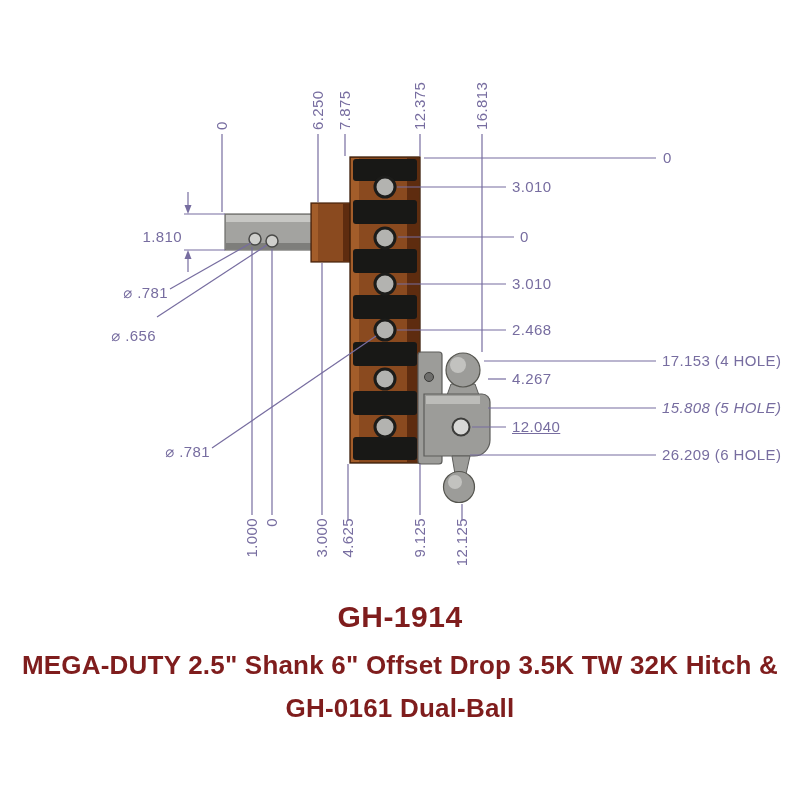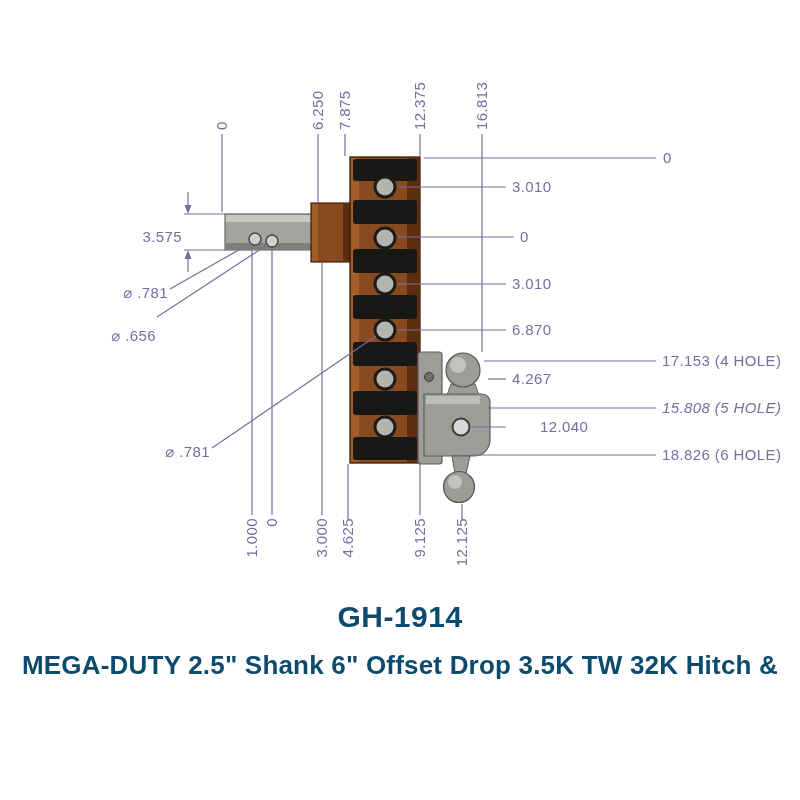--- a/index.html
+++ b/index.html
@@ -19,21 +19,21 @@
     position:absolute; font-size:15px; color:var(--dim,#776da0);
     white-space:nowrap; width:70px; height:16px; line-height:16px;
     transform-origin:0 100%; transform:rotate(-90deg); letter-spacing:.4px;
   }
   .vdim.from-bottom { text-align:left; }
   .vdim.to-top { text-align:right; }
 
   .dimline { stroke:var(--dim,#776da0); stroke-width:1.2; fill:none; }
   .dimfill { fill:var(--dim,#776da0); }
 
-  .title-wrap { position:absolute; left:0; right:0; top:600px; text-align:center; color:#0c4a6e; }
+  .title-wrap { position:absolute; left:0; right:0; top:600px; text-align:center; color:#7f1d1d; }
   .part-no { font-size:30px; font-weight:bold; letter-spacing:.5px; }
   .desc { font-size:26px; font-weight:bold; line-height:43px; letter-spacing:.2px; }
   .desc-block { margin-top:10px; }
 </style>
 </head>
 <body>
 
 <div class="page">
 
   <svg class="drawing-svg" width="800" height="580" viewBox="0 0 800 580">
@@ -132,37 +132,38 @@
   <div class="vdim from-bottom" style="left:230px; top:114px;">0</div>
   <div class="vdim from-bottom" style="left:326px; top:114px;">6.250</div>
   <div class="vdim from-bottom" style="left:353px; top:114px;">7.875</div>
   <div class="vdim from-bottom" style="left:428px; top:114px;">12.375</div>
   <div class="vdim from-bottom" style="left:490px; top:114px;">16.813</div>
 
   <div class="dim" style="left:663px; top:150px;">0</div>
   <div class="dim" style="left:512px; top:179px;">3.010</div>
   <div class="dim" style="left:520px; top:229px;">0</div>
   <div class="dim" style="left:512px; top:276px;">3.010</div>
-  <div class="dim" style="left:512px; top:322px;">6.870</div>
+  <div class="dim" style="left:512px; top:322px;">2.468</div>
   <div class="dim" style="left:662px; top:353px;">17.153 (4 HOLE)</div>
   <div class="dim" style="left:512px; top:371px;">4.267</div>
   <div class="dim" style="left:662px; top:400px;font-style:italic;">15.808 (5 HOLE)</div>
-  <div class="dim" style="left:540px; top:419px;">12.040</div>
-  <div class="dim" style="left:662px; top:447px;">18.826 (6 HOLE)</div>
+  <div class="dim" style="left:512px; top:419px;text-decoration:underline;">12.040</div>
+  <div class="dim" style="left:662px; top:447px;">26.209 (6 HOLE)</div>
 
-  <div class="dim right-align" style="left:118px; top:229px; width:64px;">3.575</div>
+  <div class="dim right-align" style="left:118px; top:229px; width:64px;">1.810</div>
   <div class="dim right-align" style="left:104px; top:285px; width:64px;">⌀ .781</div>
   <div class="dim right-align" style="left:92px; top:328px; width:64px;text-align:right;">⌀ .656</div>
   <div class="dim right-align" style="left:146px; top:444px; width:64px;">⌀ .781</div>
 
   <div class="vdim to-top" style="left:260px; top:572px;">1.000</div>
   <div class="vdim to-top" style="left:280px; top:572px;">0</div>
   <div class="vdim to-top" style="left:330px; top:572px;">3.000</div>
   <div class="vdim to-top" style="left:356px; top:572px;">4.625</div>
   <div class="vdim to-top" style="left:428px; top:572px;">9.125</div>
   <div class="vdim to-top" style="left:470px; top:572px;">12.125</div>
 
   <div class="title-wrap">
     <div class="part-no">GH-1914</div>
     <div class="desc desc-block">MEGA-DUTY 2.5" Shank 6" Offset Drop 3.5K TW 32K Hitch &amp;</div>
+    <div class="desc">GH-0161 Dual-Ball</div>
   </div>
 
 </div>
 
 </body></html>

